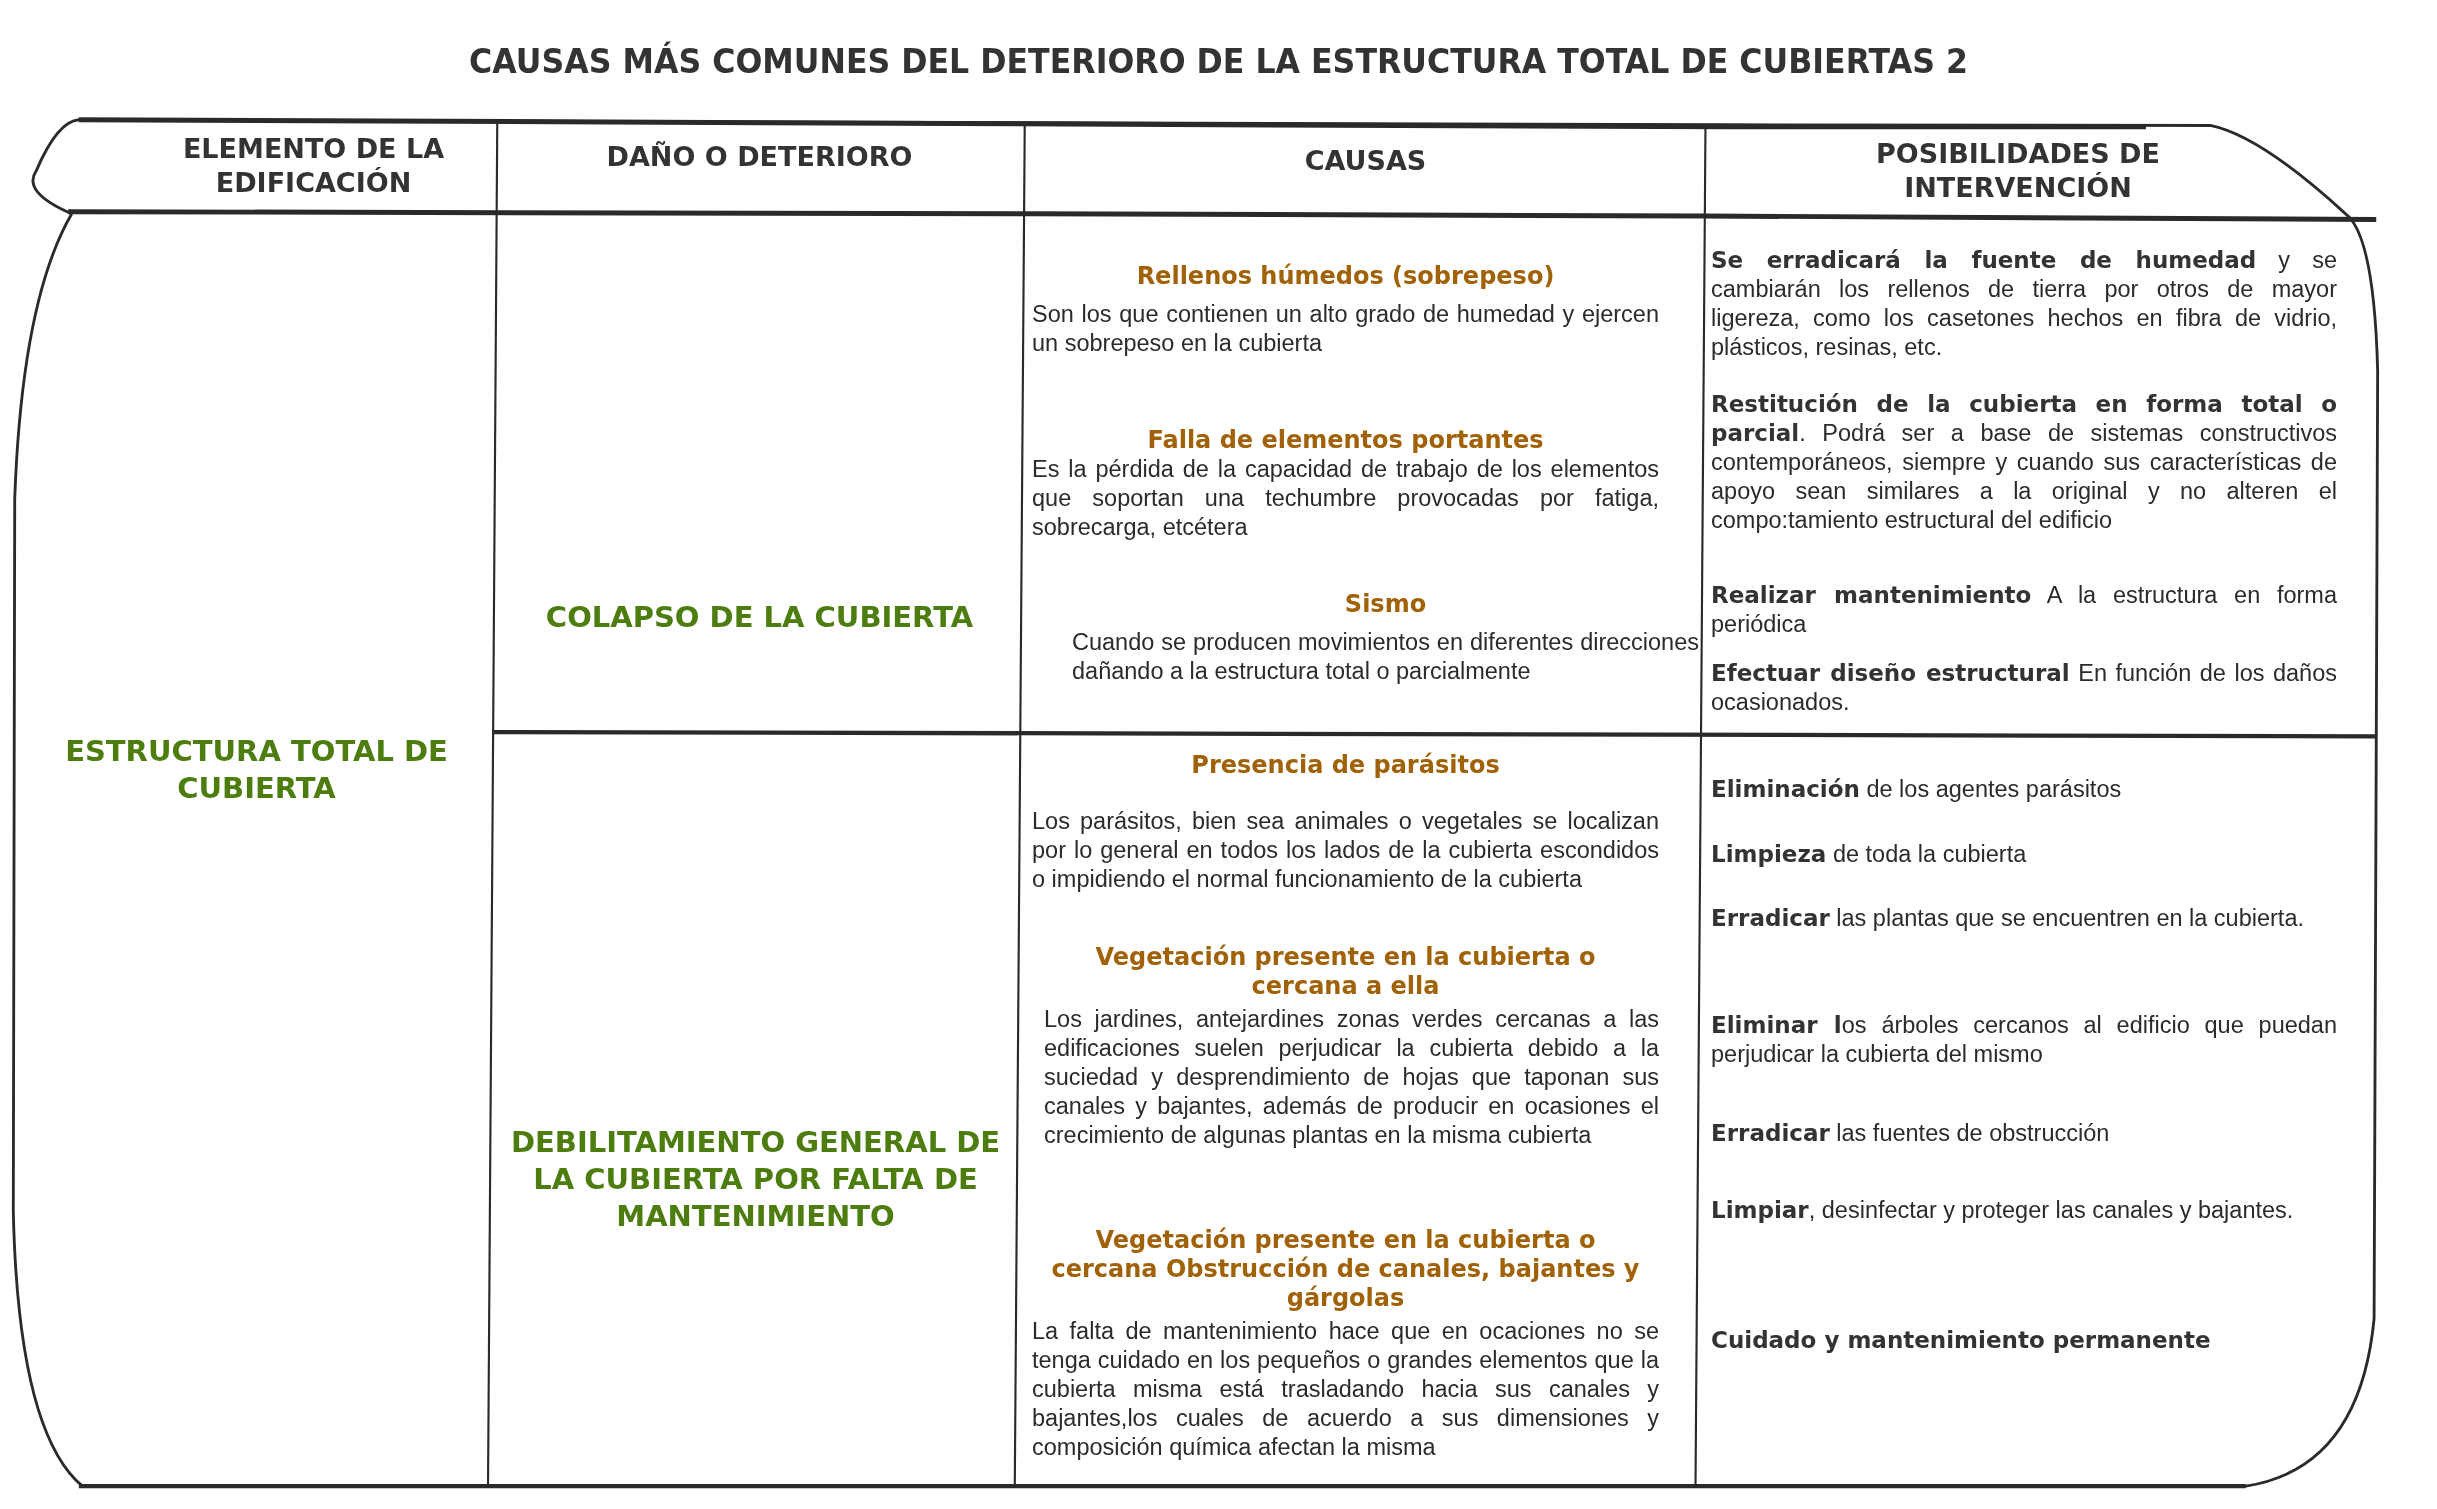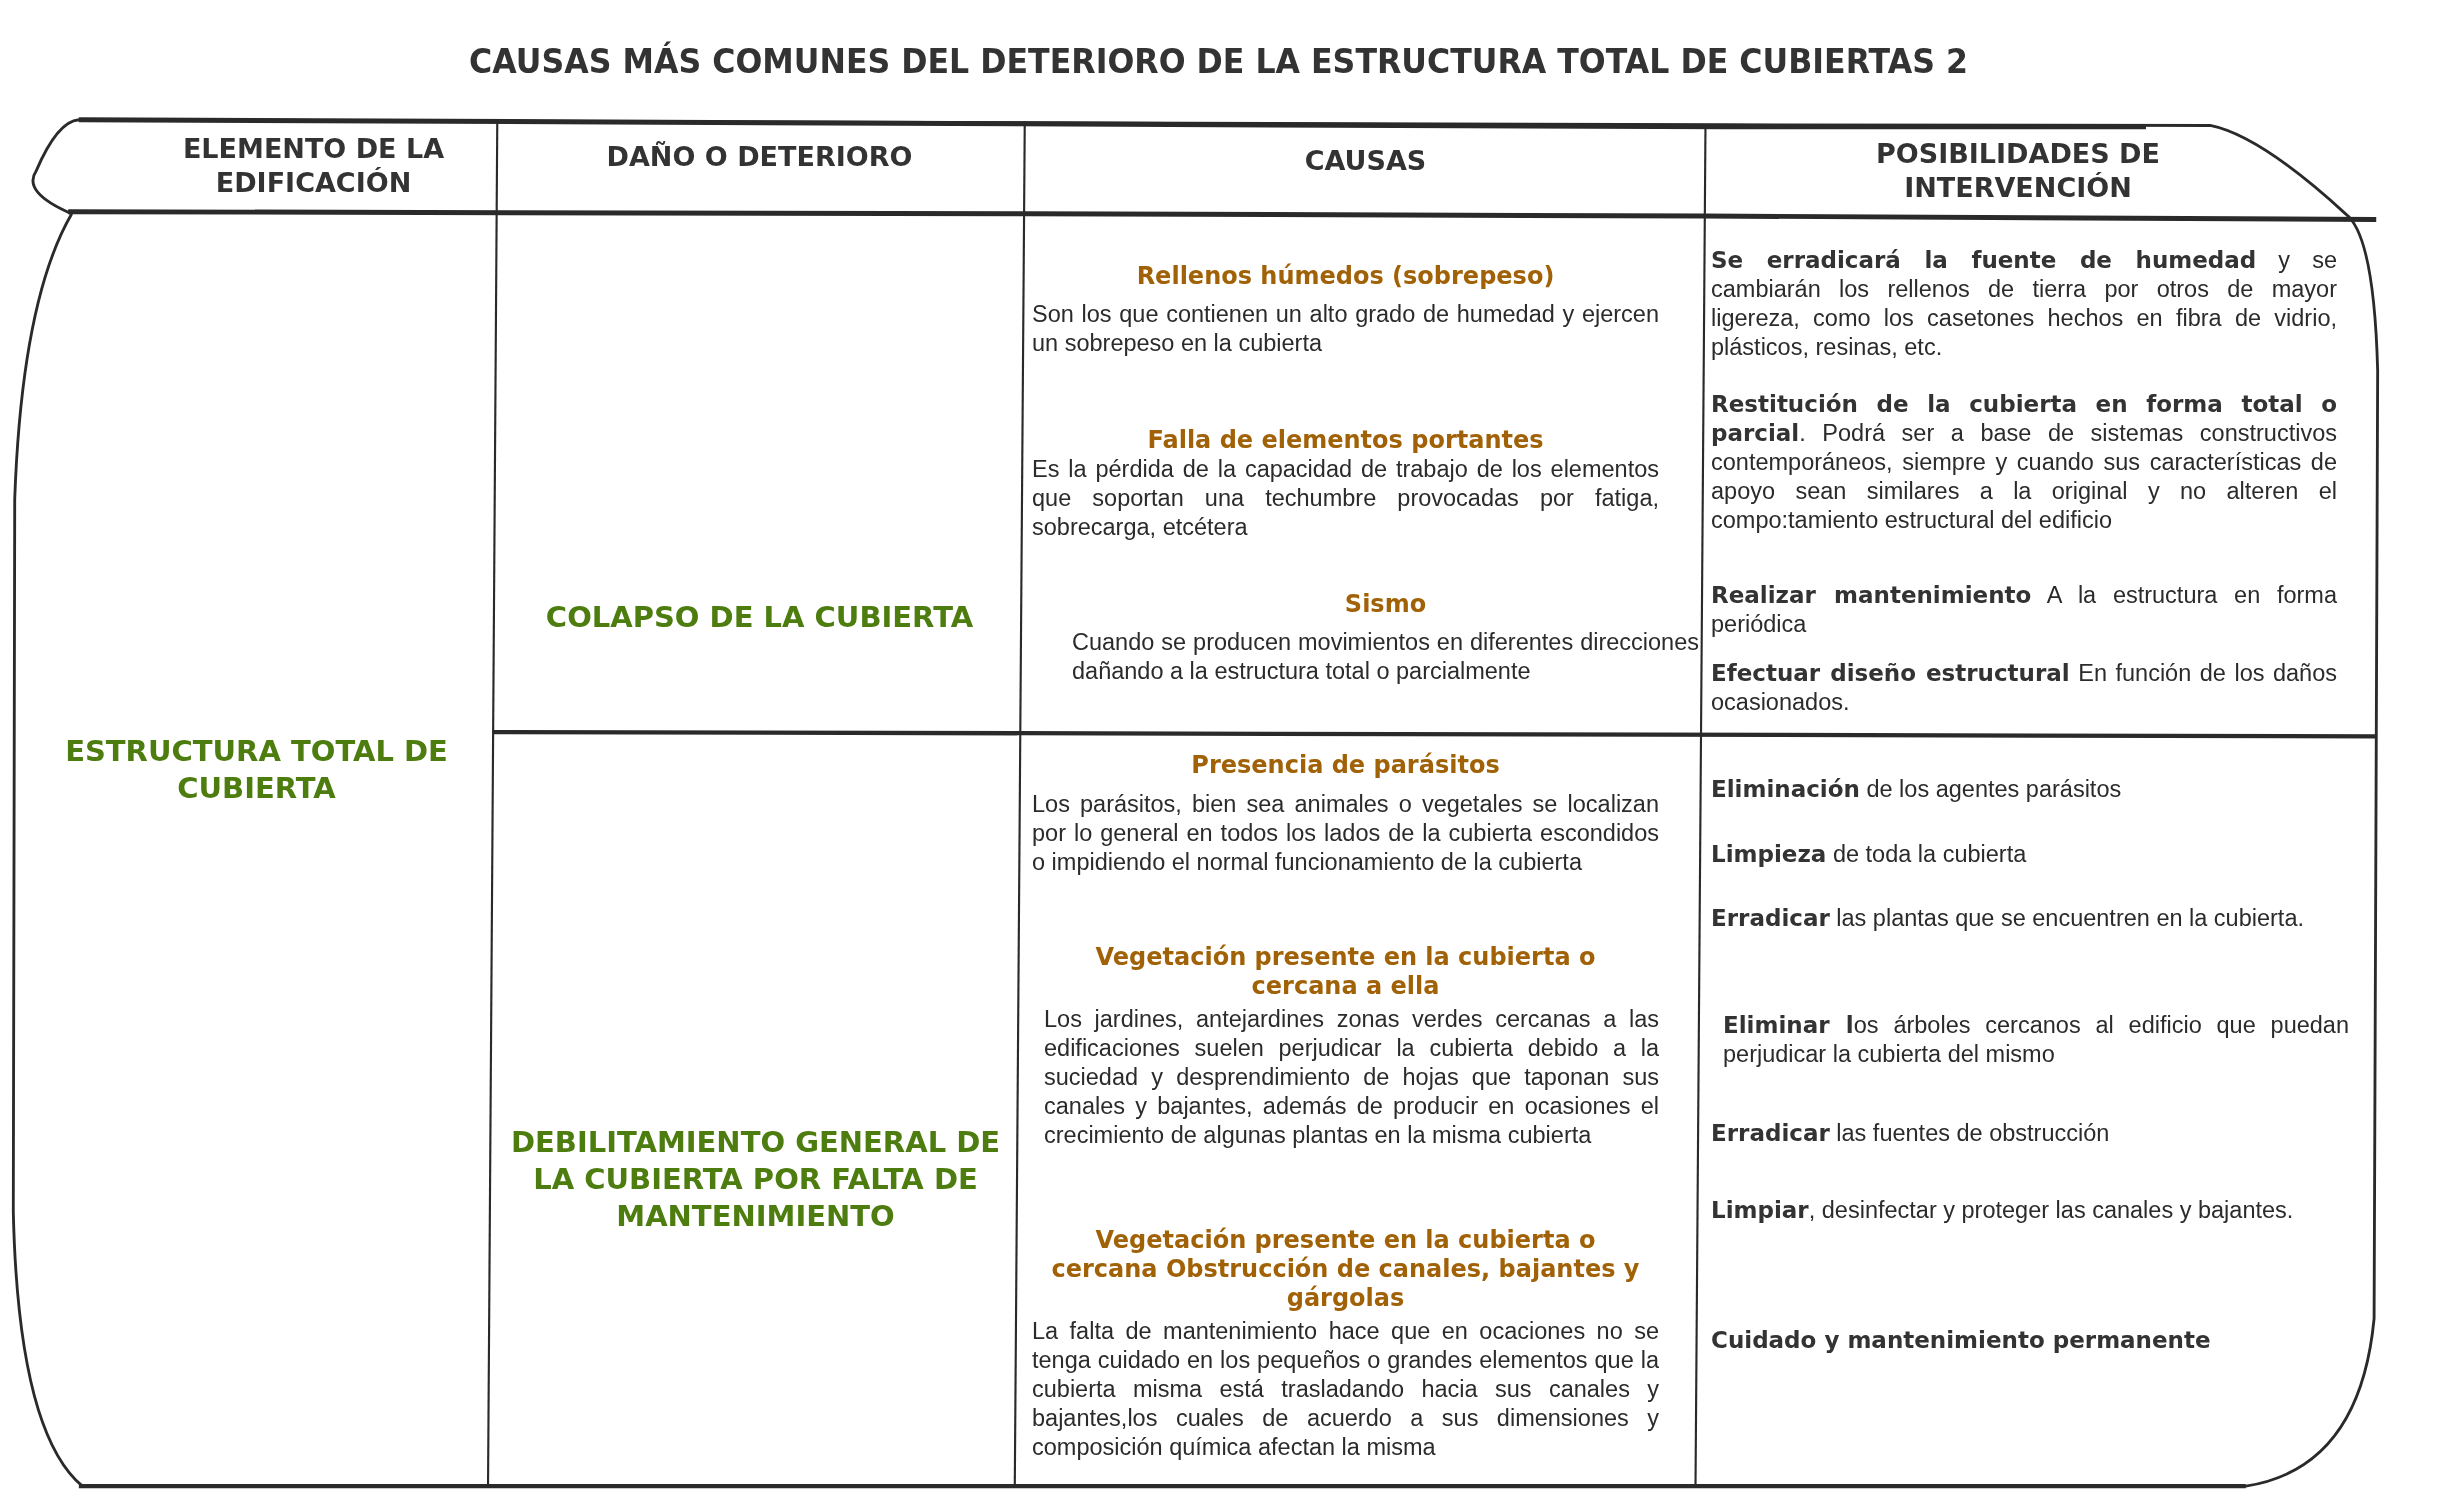--- a/index.html
+++ b/index.html
@@ -79,21 +79,21 @@
   <div class="cause-title">Falla de elementos portantes</div>
   <div class="cause-text">Es la pérdida de la capacidad de trabajo de los elementos que soportan una techumbre provocadas por fatiga, sobrecarga, etcétera</div>
 </div>
 <div class="cause-block" style="top:590px;margin-left:40px;">
   <div class="cause-title">Sismo</div>
   <div class="cause-text" style="margin-top:8.6px;">Cuando se producen movimientos en diferentes direcciones dañando a la estructura total o parcialmente</div>
 </div>
 
 <div class="cause-block" style="top:751px;">
   <div class="cause-title">Presencia de parásitos</div>
-  <div class="cause-text" style="margin-top:10px;">Los parásitos, bien sea animales o vegetales se localizan por lo general en todos los lados de la cubierta escondidos o impidiendo el normal funcionamiento de la cubierta</div>
+  <div class="cause-text" style="margin-top:27px;">Los parásitos, bien sea animales o vegetales se localizan por lo general en todos los lados de la cubierta escondidos o impidiendo el normal funcionamiento de la cubierta</div>
 </div>
 <div class="cause-block" style="top:943px;">
   <div class="cause-title" style="padding:0 21.4px;">Vegetación presente en la cubierta o cercana a ella</div>
   <div class="cause-text" style="margin-top:4.3px;margin-left:12px;">Los jardines, antejardines zonas verdes cercanas a las edificaciones suelen perjudicar la cubierta debido a la suciedad y desprendimiento de hojas que taponan sus canales y bajantes, además de producir en ocasiones el crecimiento de algunas plantas en la misma cubierta</div>
 </div>
 <div class="cause-block" style="top:1226px;">
   <div class="cause-title" style="padding:0 14.3px;">Vegetación presente en la cubierta o cercana Obstrucción de canales, bajantes y gárgolas</div>
   <div class="cause-text" style="margin-top:4.3px;">La falta de mantenimiento hace que en ocaciones no se tenga cuidado en los pequeños o grandes elementos que la cubierta misma está trasladando hacia sus canales y bajantes,los cuales  de acuerdo a sus dimensiones y composición química afectan la misma</div>
 </div>
 
@@ -112,21 +112,21 @@
 
 <div class="int-block" style="top:775px;">
   <b>Eliminación</b><span> de los agentes parásitos</span>
 </div>
 <div class="int-block" style="top:840px;">
   <b>Limpieza</b><span> de toda la cubierta</span>
 </div>
 <div class="int-block" style="top:904px;">
   <b>Erradicar</b><span> las plantas que se encuentren en la cubierta.</span>
 </div>
-<div class="int-block" style="top:1011px;margin-left:12px;">
+<div class="int-block" style="top:1011px;">
   <b>Eliminar l</b><span>os árboles cercanos al edificio que puedan perjudicar la cubierta del mismo</span>
 </div>
 <div class="int-block" style="top:1119px;">
   <b>Erradicar</b><span> las fuentes de obstrucción</span>
 </div>
 <div class="int-block" style="top:1196px;">
   <b>Limpiar</b><span>, desinfectar y proteger las canales y bajantes.</span>
 </div>
 <div class="int-block" style="top:1326px;">
   <b>Cuidado y mantenimiento permanente</b><span></span>

